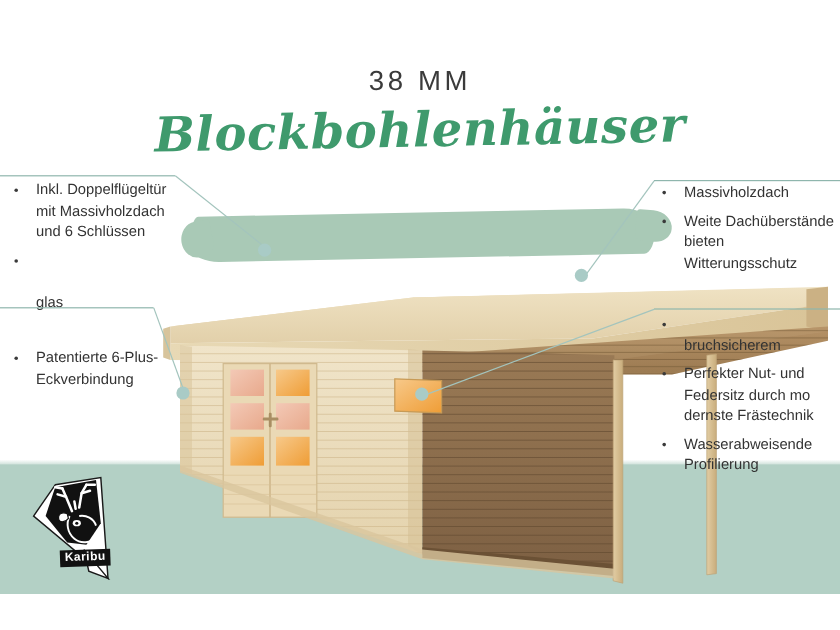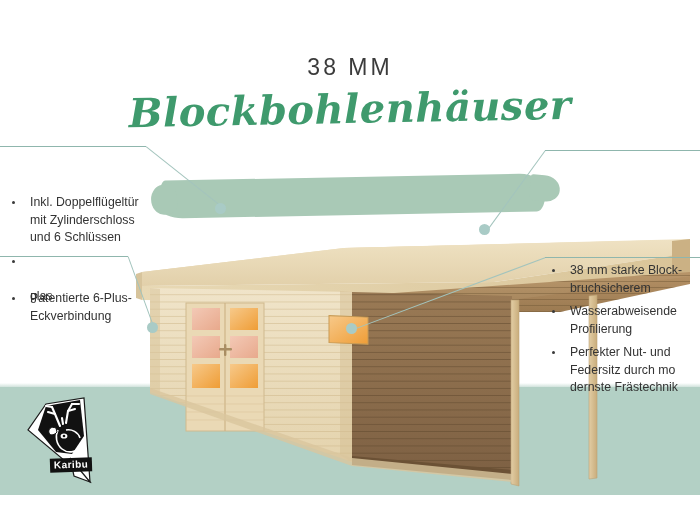--- a/index.html
+++ b/index.html
@@ -188,25 +188,25 @@
       <polygon points="511,300 519,300 519,486 511,484" fill="none" stroke="#bda376" stroke-width=".6"></polygon>
     </g>
 
     <polygon points="150,388 352,458 512,474 512,482 352,466 150,394" fill="#d9c69e" opacity=".8"></polygon>
   </svg>
 
   <div class="rule" style="left:0;top:146px;width:146px;"></div>
   <div class="ln" style="left:146px;top:146px;width:99px;transform:rotate(38.5deg);"></div>
   <div class="dot" style="left:215px;top:203px;"></div>
 
-  <div class="blk" style="left:8px;top:150px;width:152px;margin-top:44px;">
+  <div class="blk" style="left:8px;top:150px;width:152px;">
     <ul>
       <li>
         <span>Inkl. Doppelflügeltür</span><br>
-        <span>mit Zylinderschloss</span><br>
+        <span>mit Massivholzdach</span><br>
         <span>und 6 Schlüssen</span>
       </li>
       <li>
         <br>
         <br>
         <span>glas</span>
       </li>
     </ul>
   </div>
 
@@ -220,39 +220,50 @@
         <span>Patentierte 6-Plus-</span><br>
         <span>Eckverbindung</span>
       </li>
     </ul>
   </div>
 
   <div class="rule" style="left:545px;top:150px;width:155px;"></div>
   <div class="ln" style="left:545px;top:150px;width:100px;transform:rotate(126deg);"></div>
   <div class="dot" style="left:479px;top:224px;"></div>
 
+  <div class="blk" style="left:548px;top:152px;width:150px;">
+    <ul>
+      <li>
+        <span>Massivholzdach</span>
+      </li>
+      <li>
+        <span>Weite Dachüberstände</span><br>
+        <span>bieten Witterungsschutz</span>
+      </li>
+    </ul>
+  </div>
 
   <div class="rule" style="left:545px;top:257px;width:155px;"></div>
   <div class="ln" style="left:545px;top:257px;width:203px;transform:rotate(159.5deg);"></div>
   <div class="dot" style="left:346px;top:323px;"></div>
 
   <div class="blk" style="left:548px;top:262px;width:152px;">
     <ul>
       <li>
-        <span>38 mm starke Block-</span><br>
+        <br>
         <span>bruchsicherem</span>
-      </li>
-      <li>
-        <span>Wasserabweisende</span><br>
-        <span>Profilierung</span>
       </li>
       <li>
         <span>Perfekter Nut- und</span><br>
         <span>Federsitz durch mo</span><br>
         <span>dernste Frästechnik</span>
+      </li>
+      <li>
+        <span>Wasserabweisende</span><br>
+        <span>Profilierung</span>
       </li>
     </ul>
   </div>
 
   <div class="logo">
     <svg class="pennant" viewBox="0 0 86 92">
 
       <polygon points="24,8 62,2 68,86 6,34" fill="#ffffff" stroke="#1a1a1a" stroke-width="1.2"></polygon>
 
       <path d="M24,10 L58,4 L62,40 L50,58 L34,56 L16,34 Z" fill="#111111"></path>

